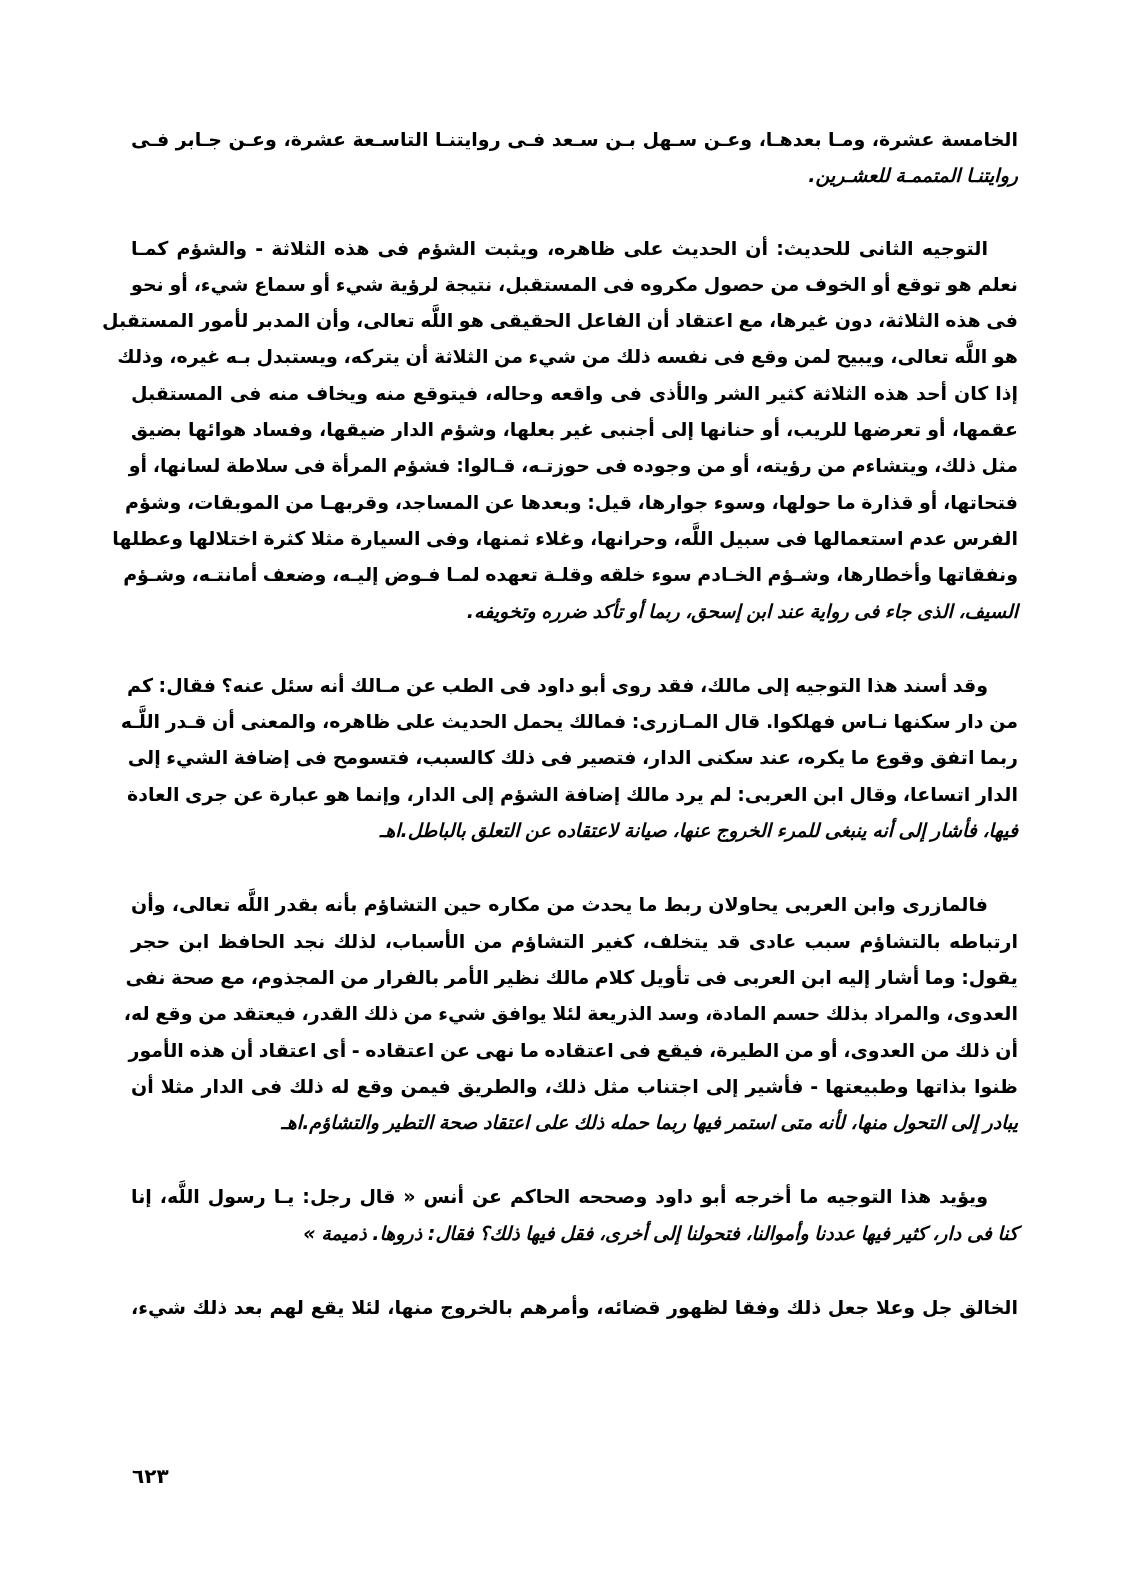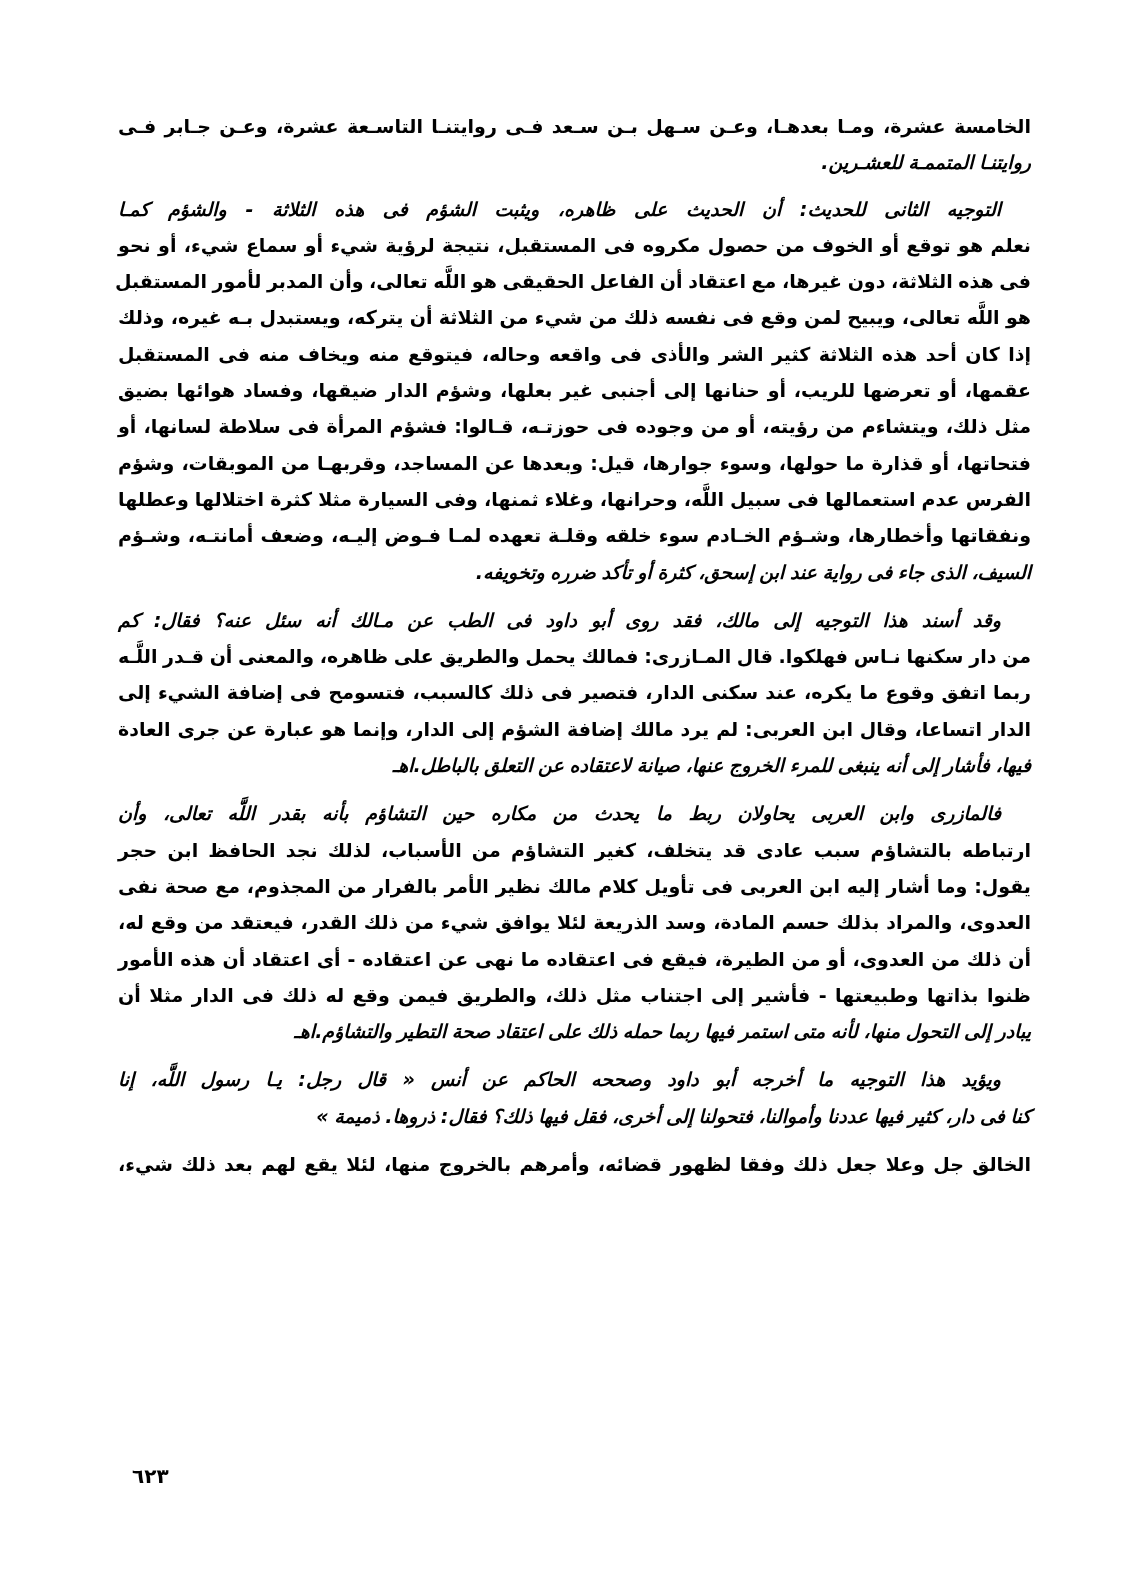--- a/index.html
+++ b/index.html
@@ -18,41 +18,40 @@
   .page {
     position: absolute;
     left: 118px;
     top: 108px;
     width: 913px;
     direction: rtl;
     text-align: justify;
     text-align-last: right;
   }
   .para {
-    margin: 0;
+    margin: 13px;
   }
   .line {
     display: block;
     height: 36.3px;
     line-height: 36.3px;
     font-size: 19px;
     font-weight: bold;
     white-space: nowrap;
     text-align: justify;
     text-align-last: justify;
     letter-spacing: -0.4px;
     word-spacing: -1px;
   }
   .line.last {
     text-align-last: right;
     font-style: italic;
   }
   .line.indent {
     padding-right: 30px;
-    font-style: italic;
   }
   .gap {
     height: 10px;
   }
   .gap-lg {
     height: 12px;
   }
   .page-number {
     position: absolute;
     left: 132px;
@@ -80,27 +79,27 @@
     <span class="line indent">التوجيه الثانى للحديث: أن الحديث على ظاهره، ويثبت الشؤم فى هذه الثلاثة - والشؤم كمـا</span>
     <span class="line">نعلم هو توقع أو الخوف من  حصول مكروه فى المستقبل، نتيجة لرؤية شيء أو سماع شيء، أو نحو</span>
     <span class="line">فى هذه الثلاثة، دون غيرها، مع اعتقاد أن الفاعل الحقيقى هو اللَّه تعالى، وأن المدبر لأمور المستقبل</span>
     <span class="line">هو اللَّه تعالى، ويبيح لمن وقع فى نفسه ذلك من شيء  من الثلاثة أن يتركه، ويستبدل بـه غيره، وذلك</span>
     <span class="line">إذا كان أحد هذه الثلاثة  كثير الشر والأذى فى واقعه وحاله، فيتوقع منه ويخاف منه فى المستقبل</span>
     <span class="line">عقمها، أو تعرضها للريب، أو حنانها إلى أجنبى غير بعلها، وشؤم الدار ضيقها، وفساد هوائها بضيق</span>
     <span class="line">مثل ذلك، ويتشاءم من رؤيته، أو من وجوده فى حوزتـه، قـالوا: فشؤم المرأة فى سلاطة لسانها، أو</span>
     <span class="line">فتحاتها، أو قذارة ما حولها، وسوء  جوارها، قيل: وبعدها عن المساجد، وقربهـا من الموبقات، وشؤم</span>
     <span class="line">الفرس عدم استعمالها فى سبيل اللَّه، وحرانها، وغلاء ثمنها، وفى السيارة  مثلا كثرة اختلالها وعطلها</span>
     <span class="line">ونفقاتها وأخطارها، وشـؤم الخـادم سوء خلقه وقلـة تعهده لمـا فـوض إليـه، وضعف أمانتـه، وشـؤم</span>
-    <span class="line last">السيف، الذى جاء فى رواية عند ابن إسحق، كثرة أو تأكد ضرره وتخويفه.</span>
+    <span class="line last">السيف، الذى جاء فى رواية عند ابن إسحق، ربما أو تأكد ضرره وتخويفه.</span>
   </div>
   <div class="gap-lg"></div>
 
   <div class="para">
     <span class="line indent">وقد أسند هذا التوجيه إلى مالك، فقد روى أبو داود فى الطب عن مـالك أنه سئل عنه؟ فقال: كم</span>
-    <span class="line">من دار سكنها نـاس فهلكوا. قال المـازرى: فمالك يحمل والطريق على ظاهره، والمعنى أن قـدر اللَّـه</span>
+    <span class="line">من دار سكنها نـاس فهلكوا. قال المـازرى: فمالك يحمل الحديث على ظاهره، والمعنى أن قـدر اللَّـه</span>
     <span class="line">ربما اتفق وقوع ما يكره، عند سكنى  الدار، فتصير فى ذلك كالسبب، فتسومح فى إضافة الشيء إلى</span>
     <span class="line">الدار اتساعا، وقال ابن العربى: لم يرد مالك إضافة  الشؤم إلى الدار، وإنما هو عبارة عن جرى العادة</span>
     <span class="line last">فيها، فأشار إلى أنه ينبغى للمرء الخروج عنها، صيانة لاعتقاده عن التعلق بالباطل.اهـ</span>
   </div>
   <div class="gap-lg"></div>
 
   <div class="para">
     <span class="line indent">فالمازرى وابن العربى يحاولان ربط ما يحدث من مكاره حين التشاؤم بأنه  بقدر اللَّه تعالى، وأن</span>
     <span class="line">ارتباطه بالتشاؤم سبب عادى قد يتخلف، كغير التشاؤم من الأسباب، لذلك نجد الحافظ ابن حجر</span>
     <span class="line">يقول: وما أشار إليه ابن العربى فى تأويل كلام مالك نظير الأمر  بالفرار من المجذوم، مع صحة نفى</span>

